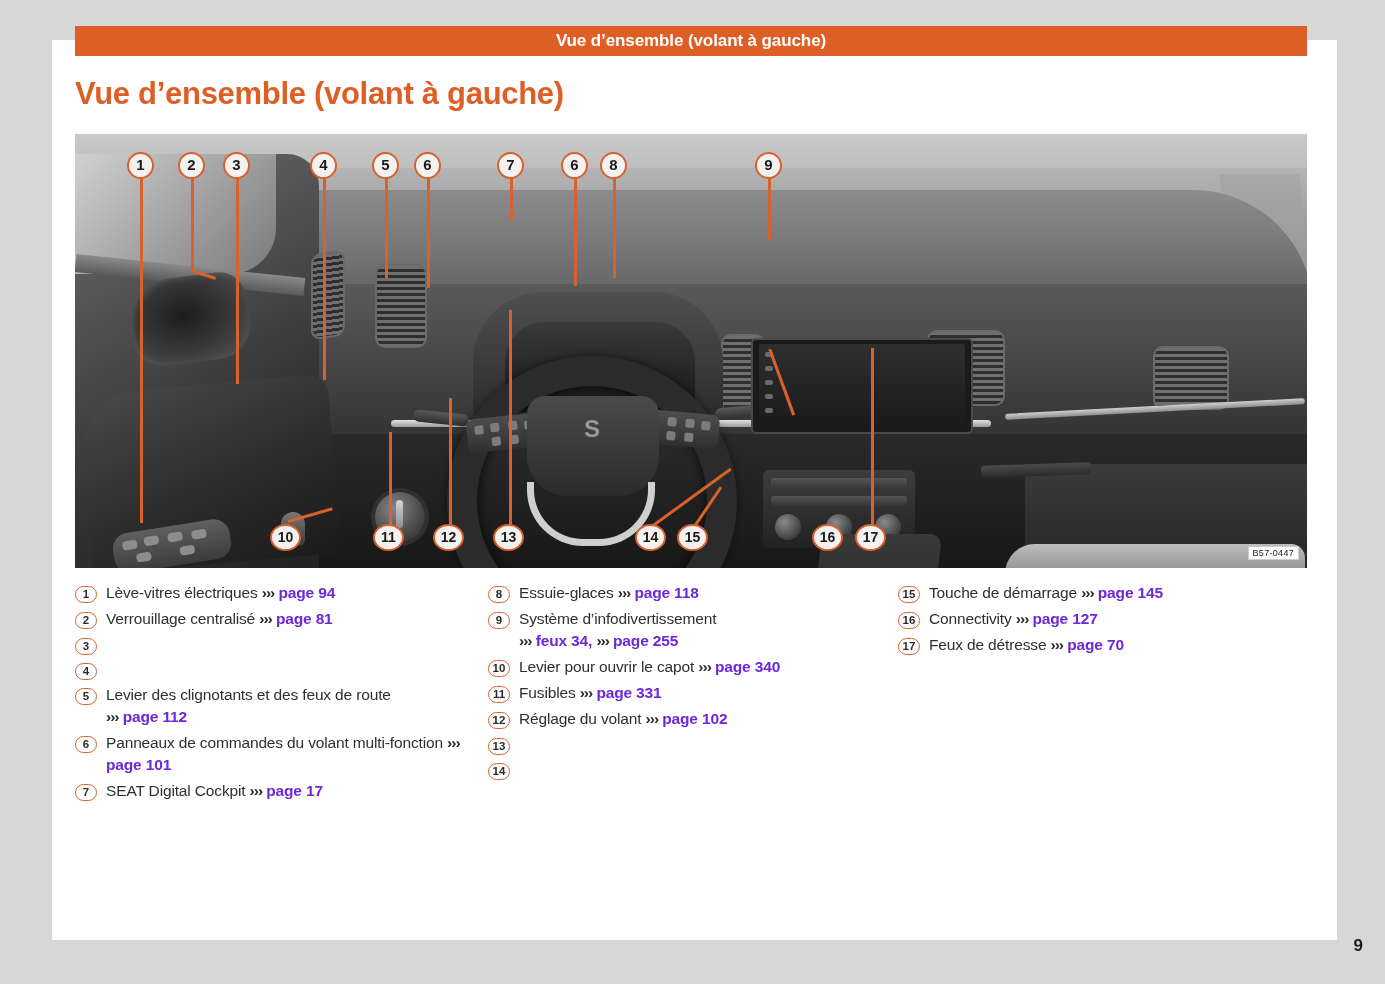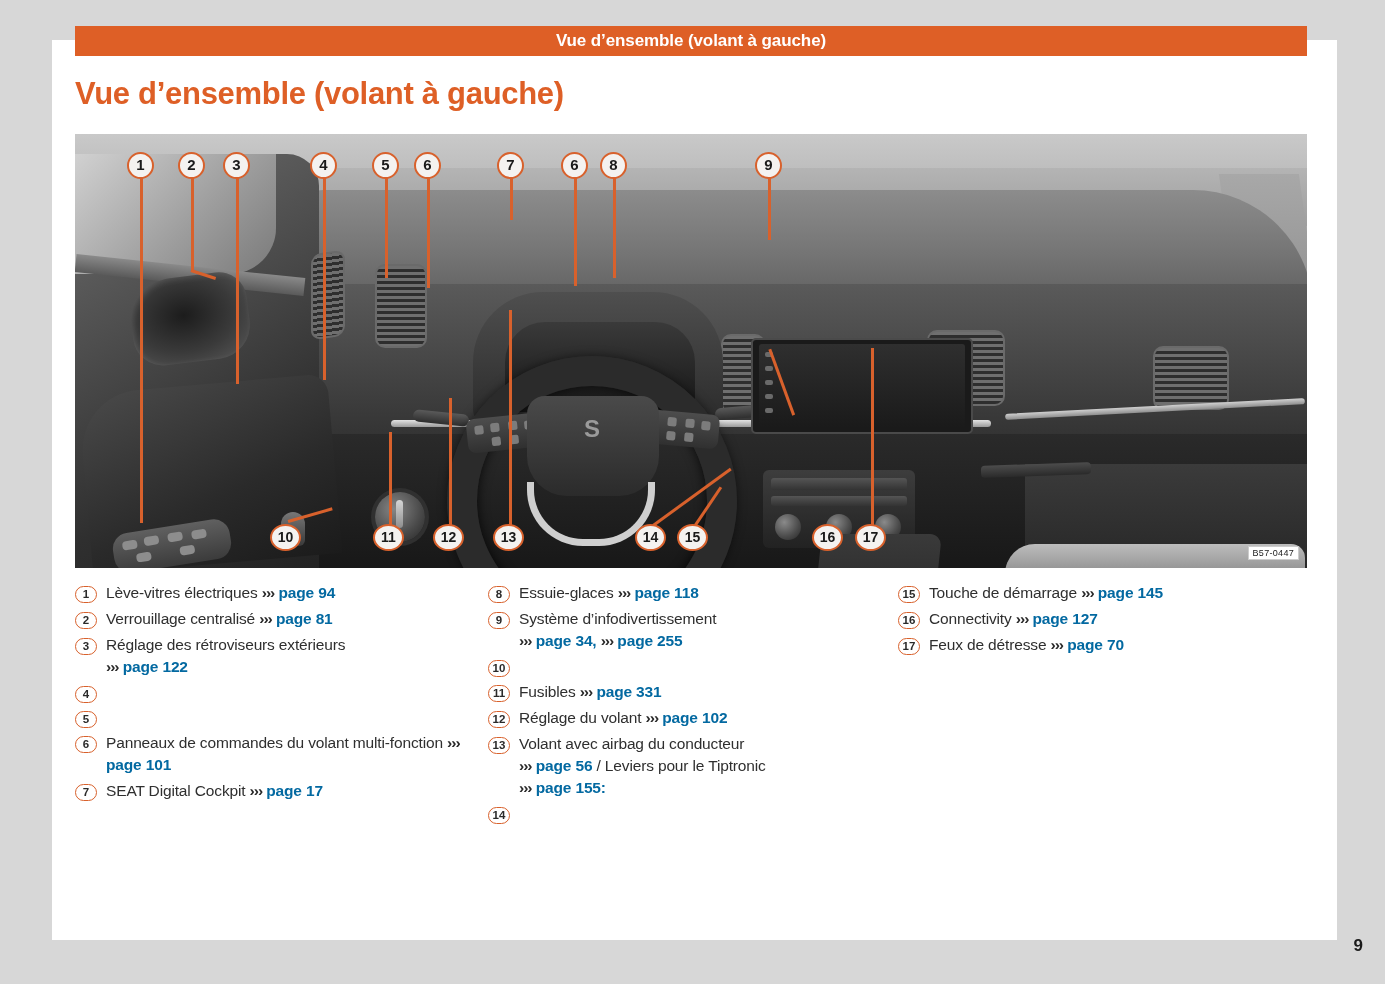--- a/index.html
+++ b/index.html
@@ -370,21 +370,21 @@
   }
   .legend-sub {
     margin-left: 31px;
     font-size: 15.5px;
     color: #2f2f2f;
     line-height: 1.42;
     letter-spacing: -0.15px;
     margin-top: 9px;
     margin-bottom: 4px;
   }
-  .ref { font-weight: bold; color: #0369a1; white-space: nowrap; }
+  .ref { font-weight: bold; color: #6d28d9; white-space: nowrap; }
   .arrows { font-weight: bold; color: #2a2a2a; letter-spacing: -1px; }
 
   
   .folio {
     position: absolute;
     right: 22px;
     bottom: 28px;
     font-size: 17px;
     font-weight: bold;
     color: #1a1a1a;
@@ -550,33 +550,33 @@
         <div class="legend-num">2</div>
         <div class="legend-text">
           <span>Verrouillage centralisé</span>
           <span class="arrows">›››</span>
           <span class="ref">page 81</span>
         </div>
       </div>
 
       <div class="legend-item">
         <div class="legend-num">3</div>
-        <div class="legend-text">
-          <span>Réglage des rétroviseurs extérieurs</span><br>
-          <span class="arrows">›››</span>
-          <span class="ref">page 122</span>
-        </div>
       </div>
 
       <div class="legend-item">
         <div class="legend-num">4</div>
       </div>
 
       <div class="legend-item">
         <div class="legend-num">5</div>
+        <div class="legend-text">
+          <span>Levier des clignotants et des feux de route</span><br>
+          <span class="arrows">›››</span>
+          <span class="ref">page 112</span>
+        </div>
       </div>
 
       <div class="legend-item">
         <div class="legend-num">6</div>
         <div class="legend-text">
           <span>Panneaux de commandes du volant multi-fonction</span>
           <span class="arrows">›››</span>
           <span class="ref">page 101</span>
         </div>
       </div>
@@ -601,28 +601,33 @@
           <span class="arrows">›››</span>
           <span class="ref">page 118</span>
         </div>
       </div>
 
       <div class="legend-item">
         <div class="legend-num">9</div>
         <div class="legend-text">
           <span>Système d’infodivertissement</span><br>
           <span class="arrows">›››</span>
-          <span class="ref">page 34,</span>
+          <span class="ref">feux 34,</span>
           <span class="arrows">›››</span>
           <span class="ref">page 255</span>
         </div>
       </div>
 
       <div class="legend-item">
         <div class="legend-num">10</div>
+        <div class="legend-text">
+          <span>Levier pour ouvrir le capot</span>
+          <span class="arrows">›››</span>
+          <span class="ref">page 340</span>
+        </div>
       </div>
 
       <div class="legend-item">
         <div class="legend-num">11</div>
         <div class="legend-text">
           <span>Fusibles</span>
           <span class="arrows">›››</span>
           <span class="ref">page 331</span>
         </div>
       </div>
@@ -631,28 +636,20 @@
         <div class="legend-num">12</div>
         <div class="legend-text">
           <span>Réglage du volant</span>
           <span class="arrows">›››</span>
           <span class="ref">page 102</span>
         </div>
       </div>
 
       <div class="legend-item">
         <div class="legend-num">13</div>
-        <div class="legend-text">
-          <span>Volant avec airbag du conducteur</span><br>
-          <span class="arrows">›››</span>
-          <span class="ref">page 56</span>
-          <span>/ Leviers pour le Tiptronic</span><br>
-          <span class="arrows">›››</span>
-          <span class="ref">page 155:</span>
-        </div>
       </div>
 
       <div class="legend-item">
         <div class="legend-num">14</div>
       </div>
     </div>
 
     <div class="legend-col col3">
 
       <div class="legend-item">

